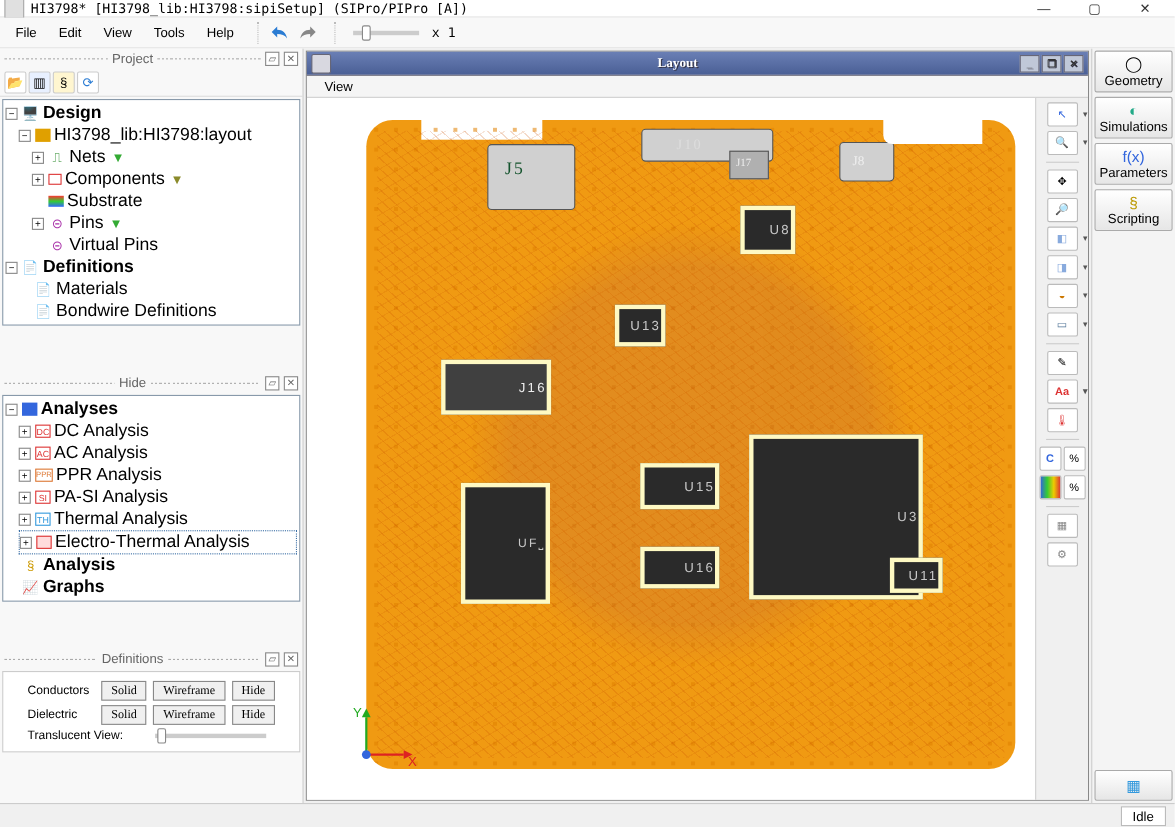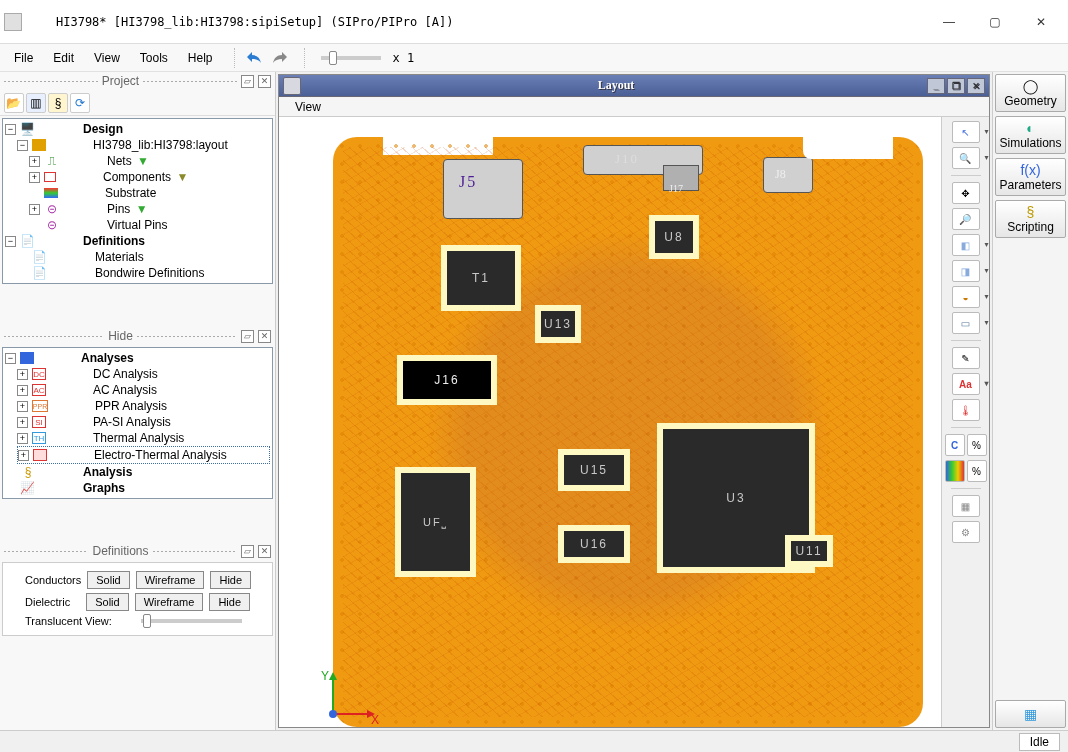--- a/index.html
+++ b/index.html
@@ -1,19 +1,19 @@
 <!DOCTYPE html>
 <html><head>
 <meta charset="utf-8">
 <style>
 * { box-sizing: border-box; margin: 0; padding: 0; font-family: "Segoe UI", Tahoma, sans-serif; font-size: 12px; }
 body { background: #fff; width: 1068px; height: 752px; overflow: hidden; display: flex; flex-direction: column; }
 
 
-.titlebar { height: 44px; background: #fff; border-bottom: 1px solid #ddd; display: flex; align-items: center; padding: 0 4px; gap: 28px; }
+.titlebar { height: 16px; background: #fff; border-bottom: 1px solid #ddd; display: flex; align-items: center; padding: 0 4px; }
 .titlebar-icon { width: 18px; height: 18px; background: #e0e0e0; border: 1px solid #aaa; margin-right: 6px; }
 .titlebar-text { flex: 1; font-family: Consolas, monospace; }
 .winbtns { display: flex; gap: 0; }
 .winbtn { width: 46px; height: 30px; display: flex; align-items: center; justify-content: center; color: #333; }
 
 
 .menubar { height: 28px; background: #f8f8f8; display: flex; align-items: center; padding: 0 6px; gap: 4px; border-bottom: 1px solid #e1e1e1; }
 .menu-item { padding: 4px 8px; }
 .tb-sep { width: 6px; height: 20px; border-right: 1px dotted #bbb; margin: 0 4px; }
 .tb-icon { width: 22px; height: 22px; display: flex; align-items: center; justify-content: center; border-radius: 2px; }
@@ -35,32 +35,32 @@
 
 
 .proj-tb { height: 26px; display: flex; align-items: center; padding: 2px 4px; gap: 2px; border-bottom: 1px solid #ddd; }
 .proj-tb .ico { width: 20px; height: 20px; border: 1px solid #ccc; background: #fff; border-radius: 2px; display:flex; align-items:center; justify-content:center; }
 
 
 .tree { flex: 1; overflow: auto; background: #fff; border: 1px solid #89a; margin: 2px; padding: 2px; }
 .tree-item { display: flex; align-items: center; padding: 1px 0; white-space: nowrap; }
 .exp { width: 11px; height: 11px; border: 1px solid #888; background: #fff; font-size: 9px; line-height: 9px; text-align: center; margin-right: 4px; cursor: pointer; flex-shrink:0; }
 .ti-icon { width: 16px; height: 14px; margin-right: 3px; display: inline-flex; align-items:center; justify-content:center; flex-shrink:0; }
-.ti-label { font-size: 12px; margin-left: 44px; }
+.ti-label { font-size: 16px; }
 .sel { border: 1px dotted #3a6ea5; }
 .ind1 { margin-left: 12px; } .ind2 { margin-left: 24px; }
 
 
 .setup-tree { flex: 1; overflow: auto; background: #fff; border: 1px solid #89a; margin: 2px; padding: 2px; }
 
 
 .vis { padding: 4px 6px; background:#fff; border:1px solid #ccc; margin:2px; font-family: Consolas, monospace; }
 .vis-row { display: flex; align-items: center; gap: 6px; margin: 4px 16px; }
 .vis-label { width: 68px; font-size: 11px; }
-.vis-btn { padding: 2px 8px; border: 1px solid #888; background: #f0f0f0; font-size: 11px; cursor: pointer; font-family: Liberation Sans, sans-serif; }
+.vis-btn { padding: 2px 8px; border: 1px solid #888; background: #f0f0f0; font-size: 11px; cursor: pointer; font-family: Liberation Serif, serif; }
 .net-swatch { width: 14px; height: 14px; border:1px solid #333; display:inline-block; }
 
 
 .layout-win { margin: 2px; flex: 1; display: flex; flex-direction: column; border: 1px solid #888; background: #fff; }
 .layout-title { height: 22px; background: linear-gradient(#6a7fb5,#4a5f95); color:#fff; display:flex; align-items:center; padding:0 4px; font-weight:bold; text-shadow:1px 1px 0 #334; border-bottom:1px solid #667; }
 .layout-title-text { flex:1; text-align:center; font-family: "Segoe UI"; font-size:12px; }
 .lt-ico { width:18px; height:18px; background:#d8d8e0; border:1px solid #667; border-radius:2px; margin-right:4px; }
 .lt-btns { display:flex; gap:2px; }
 .lt-btn { width:18px; height:16px; background:#c0c8d8; border:1px solid #667; font-size:9px; text-align:center; line-height:14px; color:#333; cursor:pointer; }
 .layout-menu { height:20px; display:flex; align-items:center; padding:0 8px; background:#f5f5f5; border-bottom:1px solid #ccc; }
@@ -86,21 +86,21 @@
 .traces { position:absolute; inset:10px; background:
   repeating-linear-gradient(42deg, rgba(200,80,0,.35) 0 1px, transparent 1px 7px),
   repeating-linear-gradient(-30deg, rgba(200,80,0,.25) 0 1px, transparent 1px 9px),
   radial-gradient(circle at 50% 50%, rgba(120,40,120,.2) 0 40%, transparent 50%);
   opacity:.6;
 }
 .vias { position:absolute; inset:0; background-image:
   radial-gradient(circle,#e08000 2px, transparent 2px);
   background-size: 18px 18px; opacity:.55;
 }
-.chip { position:absolute; background:#2a2a2a; color:#c8c8c8; display:flex; align-items:center; justify-content:center; font-family:Consolas,monospace; font-size:16px; letter-spacing:2px; border:6px solid #fef9c3; }
+.chip { position:absolute; background:#2a2a2a; color:#c8c8c8; display:flex; align-items:center; justify-content:flex-end; font-family:Consolas,monospace; font-size:16px; letter-spacing:2px; border:4px solid #fef9c3;margin-left:24px; }
 .pad { position:absolute; background:#888; border:1px solid #555; }
 .axis { position:absolute; left:-16px; bottom:-6px; font-family:Consolas,monospace; }
 
 </style>
 </head>
 <body>
 
 <div class="titlebar">
   <div class="titlebar-icon"></div>
   <div class="titlebar-text">HI3798* [HI3798_lib:HI3798:sipiSetup] (SIPro/PIPro [A])</div>
@@ -302,51 +302,48 @@
           <div class="pcb">
             <div class="board">
               <div class="vias"></div>
               <div class="traces"></div>
 
               <div class="pad" style="left:110px;top:22px;width:80px;height:60px;border-radius:4px;background:#d0d0d0"></div>
               <div class="pad" style="left:250px;top:8px;width:120px;height:30px;border-radius:4px;background:#d0d0d0"></div>
               <div class="pad" style="left:330px;top:28px;width:36px;height:26px;background:#b0b0b0"></div>
               <div class="pad" style="left:430px;top:20px;width:50px;height:36px;border-radius:4px;background:#d0d0d0"></div>
 
-              <div class="chip" style="left:108px;top:108px;width:80px;height:66px">
-                  <span>T1</span>
-                </div>
               <div class="chip" style="left:316px;top:78px;width:50px;height:44px;font-size:12px">
                   <span>U8</span>
                 </div>
               <div class="chip" style="left:202px;top:168px;width:46px;height:38px;font-size:11px">
                   <span>U13</span>
                 </div>
-              <div class="chip" style="left:64px;top:218px;width:100px;height:50px;font-size:16px;background:#000000;color:#eee">
+              <div class="chip" style="left:44px;top:218px;width:100px;height:50px;font-size:16px;background:#404040;color:#eee">
                   <span>J16</span>
                 </div>
               <div class="chip" style="left:62px;top:330px;width:81px;height:110px">
                   <span style="font-size:11px">UF⎵</span>
                 </div>
               <div class="chip" style="left:225px;top:312px;width:72px;height:42px;font-size:12px">
                   <span>U15</span>
                 </div>
               <div class="chip" style="left:225px;top:388px;width:72px;height:38px;font-size:12px">
                   <span>U16</span>
                 </div>
               <div class="chip" style="left:324px;top:286px;width:158px;height:150px;font-size:28px">
                   <span>U3</span>
                 </div>
               <div class="chip" style="left:452px;top:398px;width:48px;height:32px;font-size:11px">
                   <span>U11</span>
                 </div>
 
-              <div style="position:absolute;left:126px;top:36px;color:#4c1d95;font:16px Consolas;letter-spacing:2px">J5</div>
+              <div style="position:absolute;left:126px;top:36px;color:#14532d;font:16px Consolas;letter-spacing:2px">J5</div>
               <div style="position:absolute;left:282px;top:14px;color:#ddd;font:13px Consolas;letter-spacing:2px">J10</div>
-              <div style="position:absolute;left:336px;top:46px;color:#eee;font:10px Consolas">J17</div>
+              <div style="position:absolute;left:336px;top:34px;color:#eee;font:10px Consolas">J17</div>
               <div style="position:absolute;left:442px;top:30px;color:#eee;font:12px Consolas">J8</div>
             </div>
 
             <div class="axis">
               <svg width="60" height="60" style="overflow:visible">
                 <line x1="16" y1="44" x2="50" y2="44" stroke="#d22" stroke-width="2"></line>
                   <polygon points="50,40 58,44 50,48" fill="#d22"></polygon>
                 <line x1="16" y1="44" x2="16" y2="10" stroke="#2a2" stroke-width="2"></line>
                   <polygon points="12,10 16,2 20,10" fill="#2a2"></polygon>
                 <circle cx="16" cy="44" r="4" fill="#36d"></circle>

